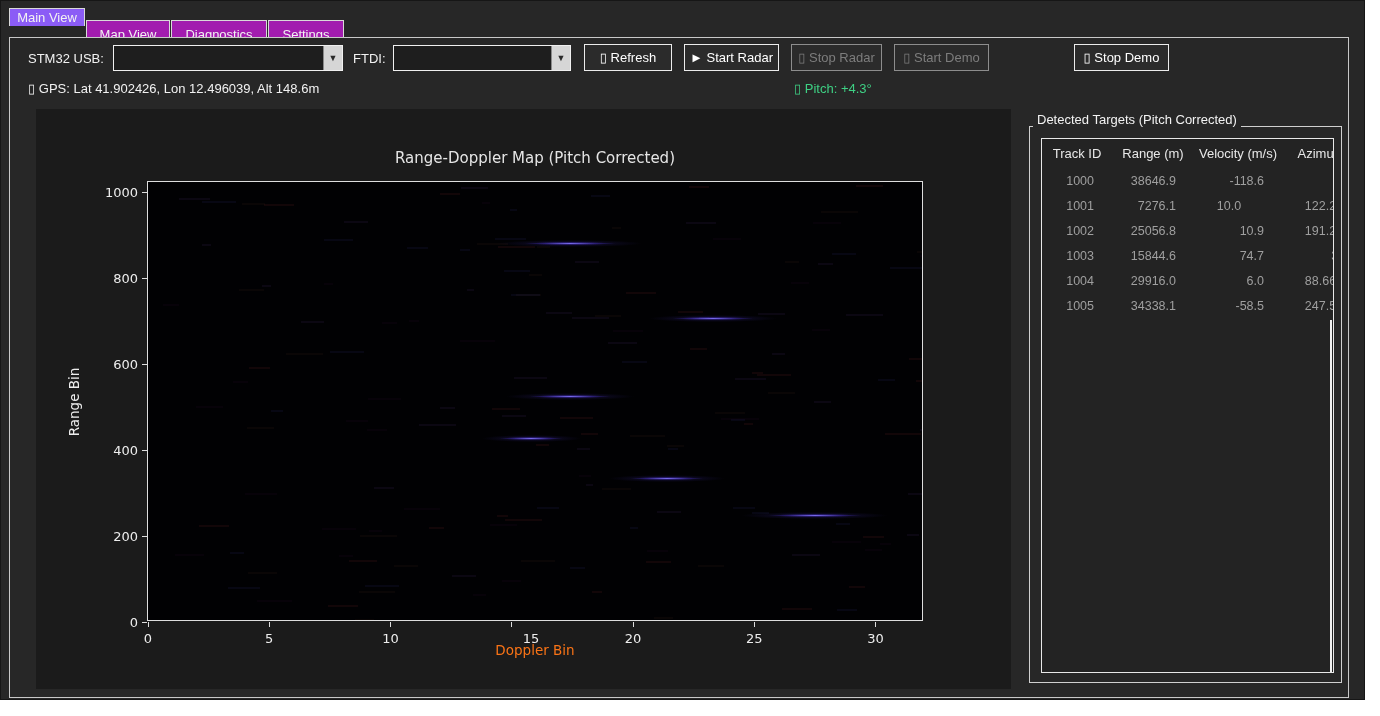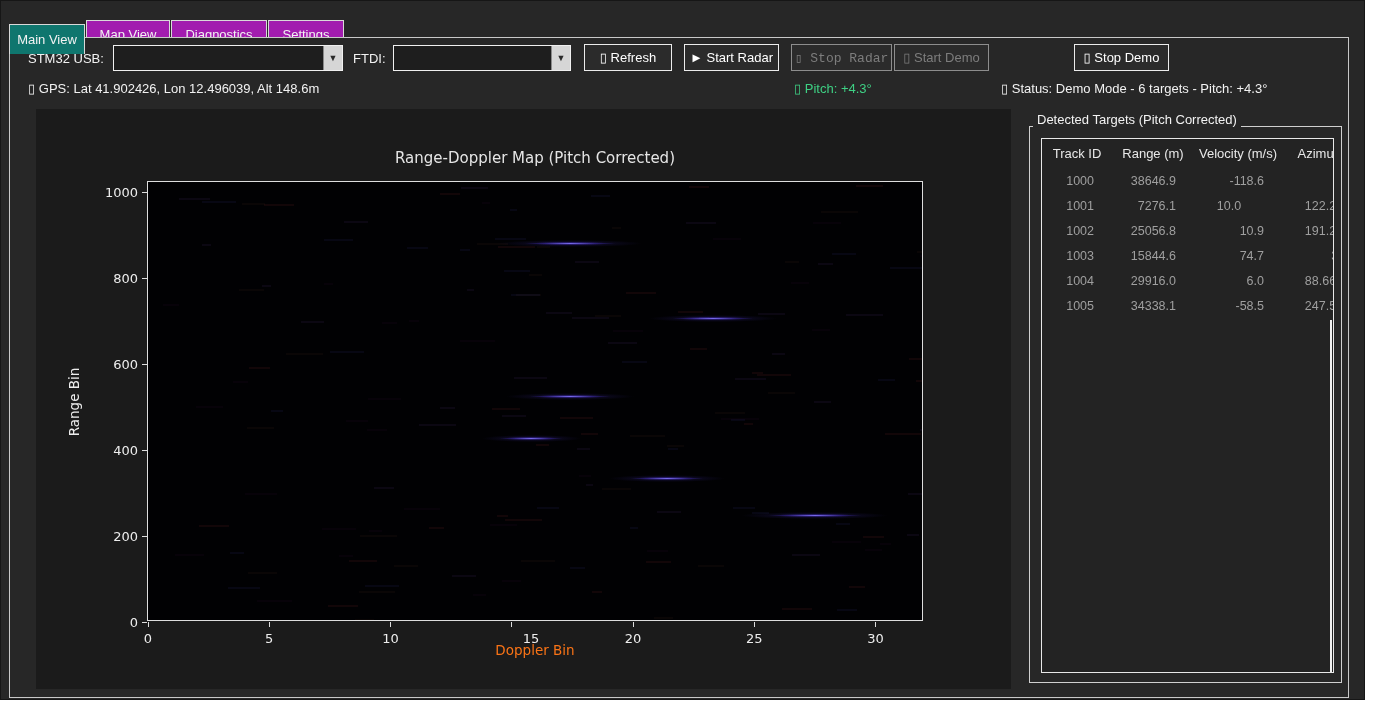--- a/index.html
+++ b/index.html
@@ -5,21 +5,21 @@
   * { margin:0; padding:0; box-sizing:border-box; }
   html,body { width:1380px; height:716px; background:#ffffff; overflow:hidden;
               font-family:"Liberation Sans", sans-serif; }
   #window { position:absolute; left:0; top:0; width:1365px; height:700px;
             background:#272727; border:1px solid #161616; }
 
   
   .tab { position:absolute; top:19px; height:27px; background:#a21caf;
          border:1px solid #d9d9d9; border-bottom:none; color:#f2f2f2;
          font-size:13px; display:flex; align-items:center; justify-content:center; }
-  .tab.selected { top:23px; height:30px; background:#0f766e; z-index:3; }
+  .tab.selected { top:7px; height:18px; background:#8b5cf6; z-index:3; }
   #tabpage { position:absolute; left:8px; top:36px; width:1340px; height:661px;
              border:1px solid #c8c8c8; background:#272727; }
 
   
   .lbl { position:absolute; color:#f2f2f2; font-size:13px; white-space:nowrap; }
   .combo { position:absolute; height:26px; background:#1e1e1e; border:1px solid #f0f0f0;
            display:flex; }
   .combo .val { flex:1; color:#e8e8e8; font-size:13px; padding:4px 6px; overflow:hidden; }
   .combo .arrow { width:19px; background:#d6d6d6; color:#2a2a2a; font-size:9px;
                   display:flex; align-items:center; justify-content:center;
@@ -91,28 +91,27 @@
 
   <span class="lbl" style="left:352px; top:50px;">FTDI:</span>
   <div class="combo" style="left:392px; top:44px; width:178px;">
     <div class="val"></div>
     <div class="arrow">▼</div>
   </div>
 
   <div id="buttons">
       <div class="btn" style="left: 583px; top: 43px; width: 88px;">▯ Refresh</div>
       <div class="btn" style="left: 683px; top: 43px; width: 95px;">► Start Radar</div>
-      <div class="btn disabled" style="left: 790px; top: 43px; width: 101px; font-family: Liberation Mono, monospace;">▯ Stop Radar</div>
+      <div class="btn disabled" style="left: 790px; top: 43px; width: 91px;">▯ Stop Radar</div>
       <div class="btn disabled" style="left: 893px; top: 43px; width: 95px;">▯ Start Demo</div>
       <div class="btn" style="left: 1073px; top: 43px; width: 95px;">▯ Stop Demo</div>
     </div>
 
   <span class="lbl" style="left:27px; top:80px;">▯ GPS: Lat 41.902426, Lon 12.496039, Alt 148.6m</span>
   <span class="lbl" id="pitch-text" style="left: 793px; top: 80px; color: rgb(62, 209, 132);">▯ Pitch: +4.3°</span>
-  <span class="lbl" style="left:1000px; top:80px;">▯ Status: Demo Mode - 6 targets - Pitch: +4.3°</span>
 
   <div id="chart-canvas">
     <div id="chart-title">Range-Doppler Map (Pitch Corrected)</div>
     <div id="ylabel">Range Bin</div>
     <div id="plot">
       <div id="plot-inner">
           <div class="noise" style="left: 195.82px; top: 38.775px; width: 24.473px; background: rgba(85, 55, 125, 0.13);"></div>
           <div class="noise" style="left: 291.512px; top: 11.2921px; width: 20.313px; background: rgba(115, 35, 35, 0.16);"></div>
           <div class="noise" style="left: 678.079px; top: 437.639px; width: 33.3025px; background: rgba(45, 45, 115, 0.15);"></div>
           <div class="noise" style="left: 498.193px; top: 379.041px; width: 25.087px; background: rgba(115, 35, 35, 0.16);"></div>

